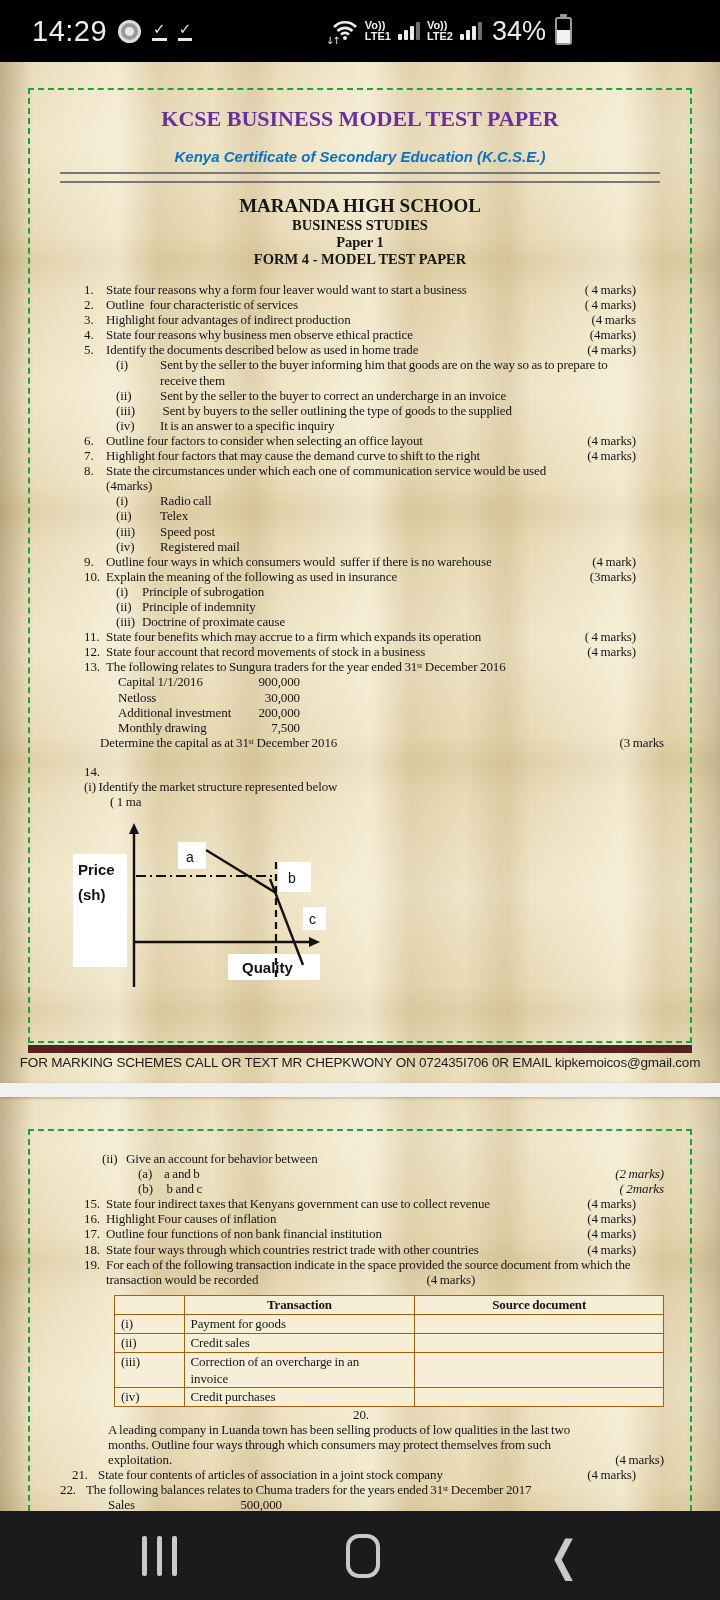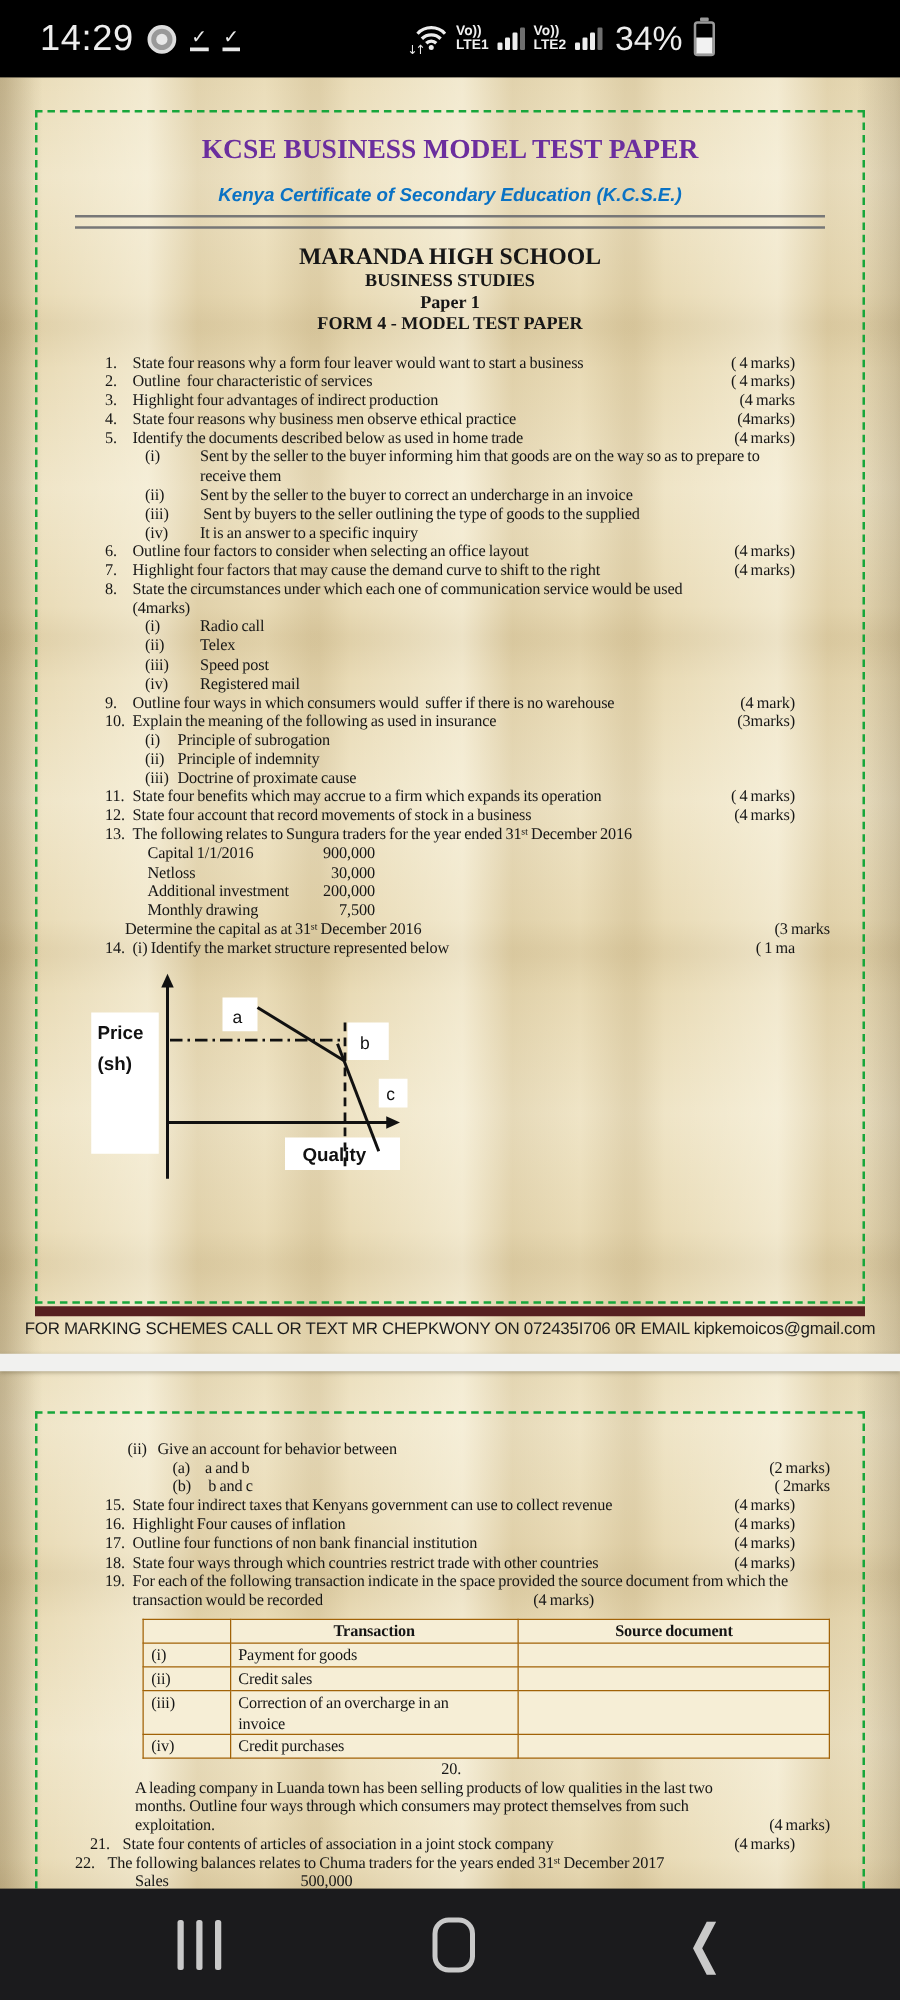--- a/index.html
+++ b/index.html
@@ -86,21 +86,21 @@
   .footer-text{position:absolute;left:0;top:993px;width:720px;text-align:center;
     font-family:"Liberation Sans",sans-serif;font-size:13.5px;letter-spacing:-0.2px;color:#1c1c1c;}
   .gray-band{position:absolute;left:0;top:1021px;width:720px;height:14px;background:#f1f1ef;
     box-shadow:0 1px 3px rgba(80,70,40,0.35);}
 
   .intro{display:flex;padding-left:46px;}
   .intro .s-label{flex:none;width:24px;}
   .sub-ab{display:flex;padding-left:82px;}
   .sub-ab .s-label{flex:none;width:26px;}
   .sub-ab .s-text{flex:1;white-space:pre;}
-  .sub-ab .q-marks{margin-left:0;}
+  .sub-ab .q-marks{margin-left:0;font-style:italic;}
 
   table.src{border-collapse:collapse;margin:8px 0 0 58px;font-size:13px;
     background:#f6eed6;}
   table.src th,table.src td{border:1px solid #a16207;padding:0px 6px;vertical-align:top;
     line-height:17px;height:18px;}
   table.src th{font-weight:bold;text-align:center;}
   .colA{width:62px;} .colB{width:240px;} .colC{width:262px;}
   td.pre{white-space:pre-wrap;margin-top:46px;}
   .q20-label{padding-left:2px;text-align:center;}
   .q-para{display:flex;padding-left:52px;}
@@ -309,21 +309,21 @@
       </div>
       <div class="fin">
         <span class="f-label">Monthly drawing</span>
         <span class="f-amt">7,500</span>
       </div>
       <div class="det">
         <span class="q-text">Determine the capital as at 31ˢᵗ December 2016</span>
         <span class="q-marks">(3 marks</span>
       </div>
 
-      <div class="q" style="">
+      <div class="q" style="margin-top:14px;flex-direction:column;">
         <span class="q-no">14.</span>
         <span class="q-text">(i) Identify the market structure represented below</span>
         <span class="q-marks">( 1 ma</span>
       </div>
     </div>
 
     <div class="diagram">
       <svg width="310" height="172" viewBox="0 0 310 172">
         <rect x="3" y="35" width="54" height="113" fill="#ffffff"></rect>
         <rect x="108" y="23" width="28" height="27" fill="#ffffff"></rect>

